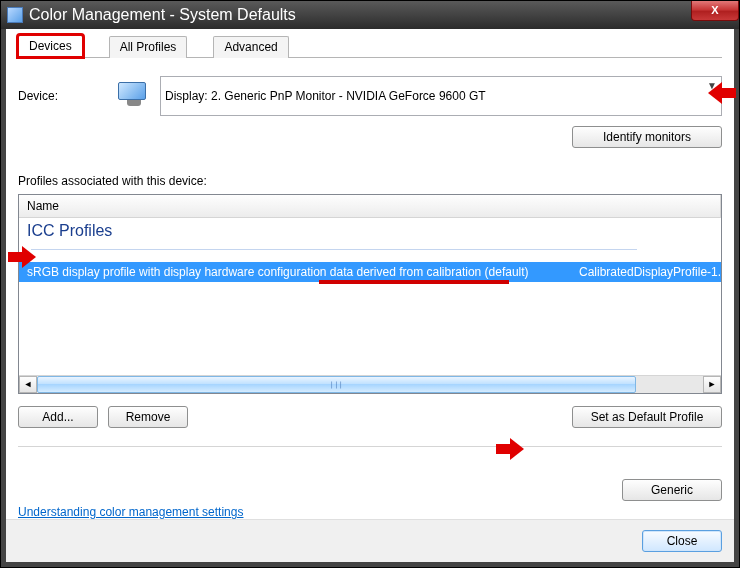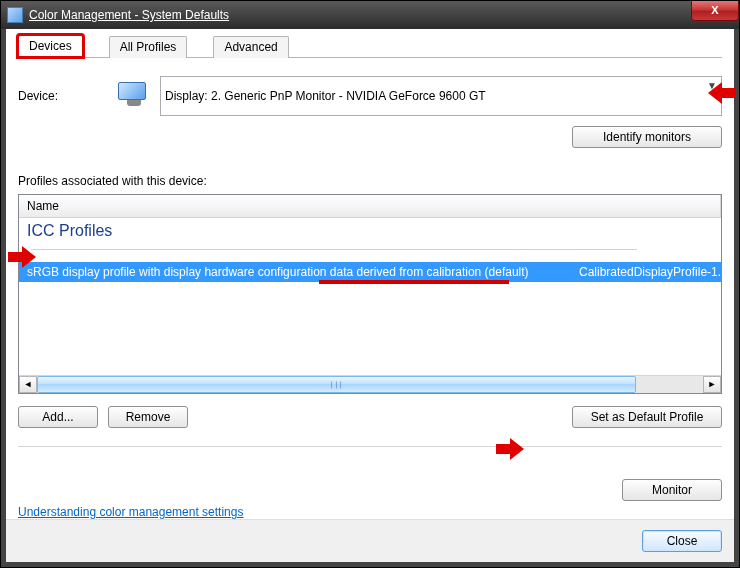--- a/index.html
+++ b/index.html
@@ -26,21 +26,21 @@
     align-items: center;
     padding: 0 0 0 6px;
     position: relative;
   }
   .titlebar .appicon {
     width: 16px; height: 16px;
     background: linear-gradient(135deg, #b8d8ff, #5aa0e8);
     border: 1px solid #4a7ab8;
     margin-right: 6px;
   }
-  .titlebar .title { font-size: 12px; text-decoration: underline; }
+  .titlebar .title { font-size: 16px; }
   .titlebar .close {
     position: absolute;
     right: 0; top: 0;
     width: 48px; height: 20px;
     background: linear-gradient(to bottom, #e27878, #c83838 45%, #b02020 55%, #c83838);
     border: 1px solid #7a0a0a;
     border-top: none;
     border-top-left-radius: 0;
     border-bottom-left-radius: 4px;
     border-bottom-right-radius: 4px;
@@ -368,21 +368,21 @@
       <div class="btn"><span>Remove</span></div>
       <div class="spacer"></div>
       <div class="btn wide"><span>Set as Default Profile</span></div>
     </div>
 
     <hr class="sep">
 
     <div class="bottomrow">
       <span class="link"><span>Understanding color management settings</span></span>
       <div class="spacer" style="flex:1"></div>
-      <div class="btn" style="min-width:100px"><span>Monitor</span></div>
+      <div class="btn" style="min-width:100px"><span>Generic</span></div>
     </div>
 
     <div class="footer">
       <div class="btn"><span>Close</span></div>
     </div>
 
   </div>
   </div>
 
   <div class="callout-left ca1"></div>

